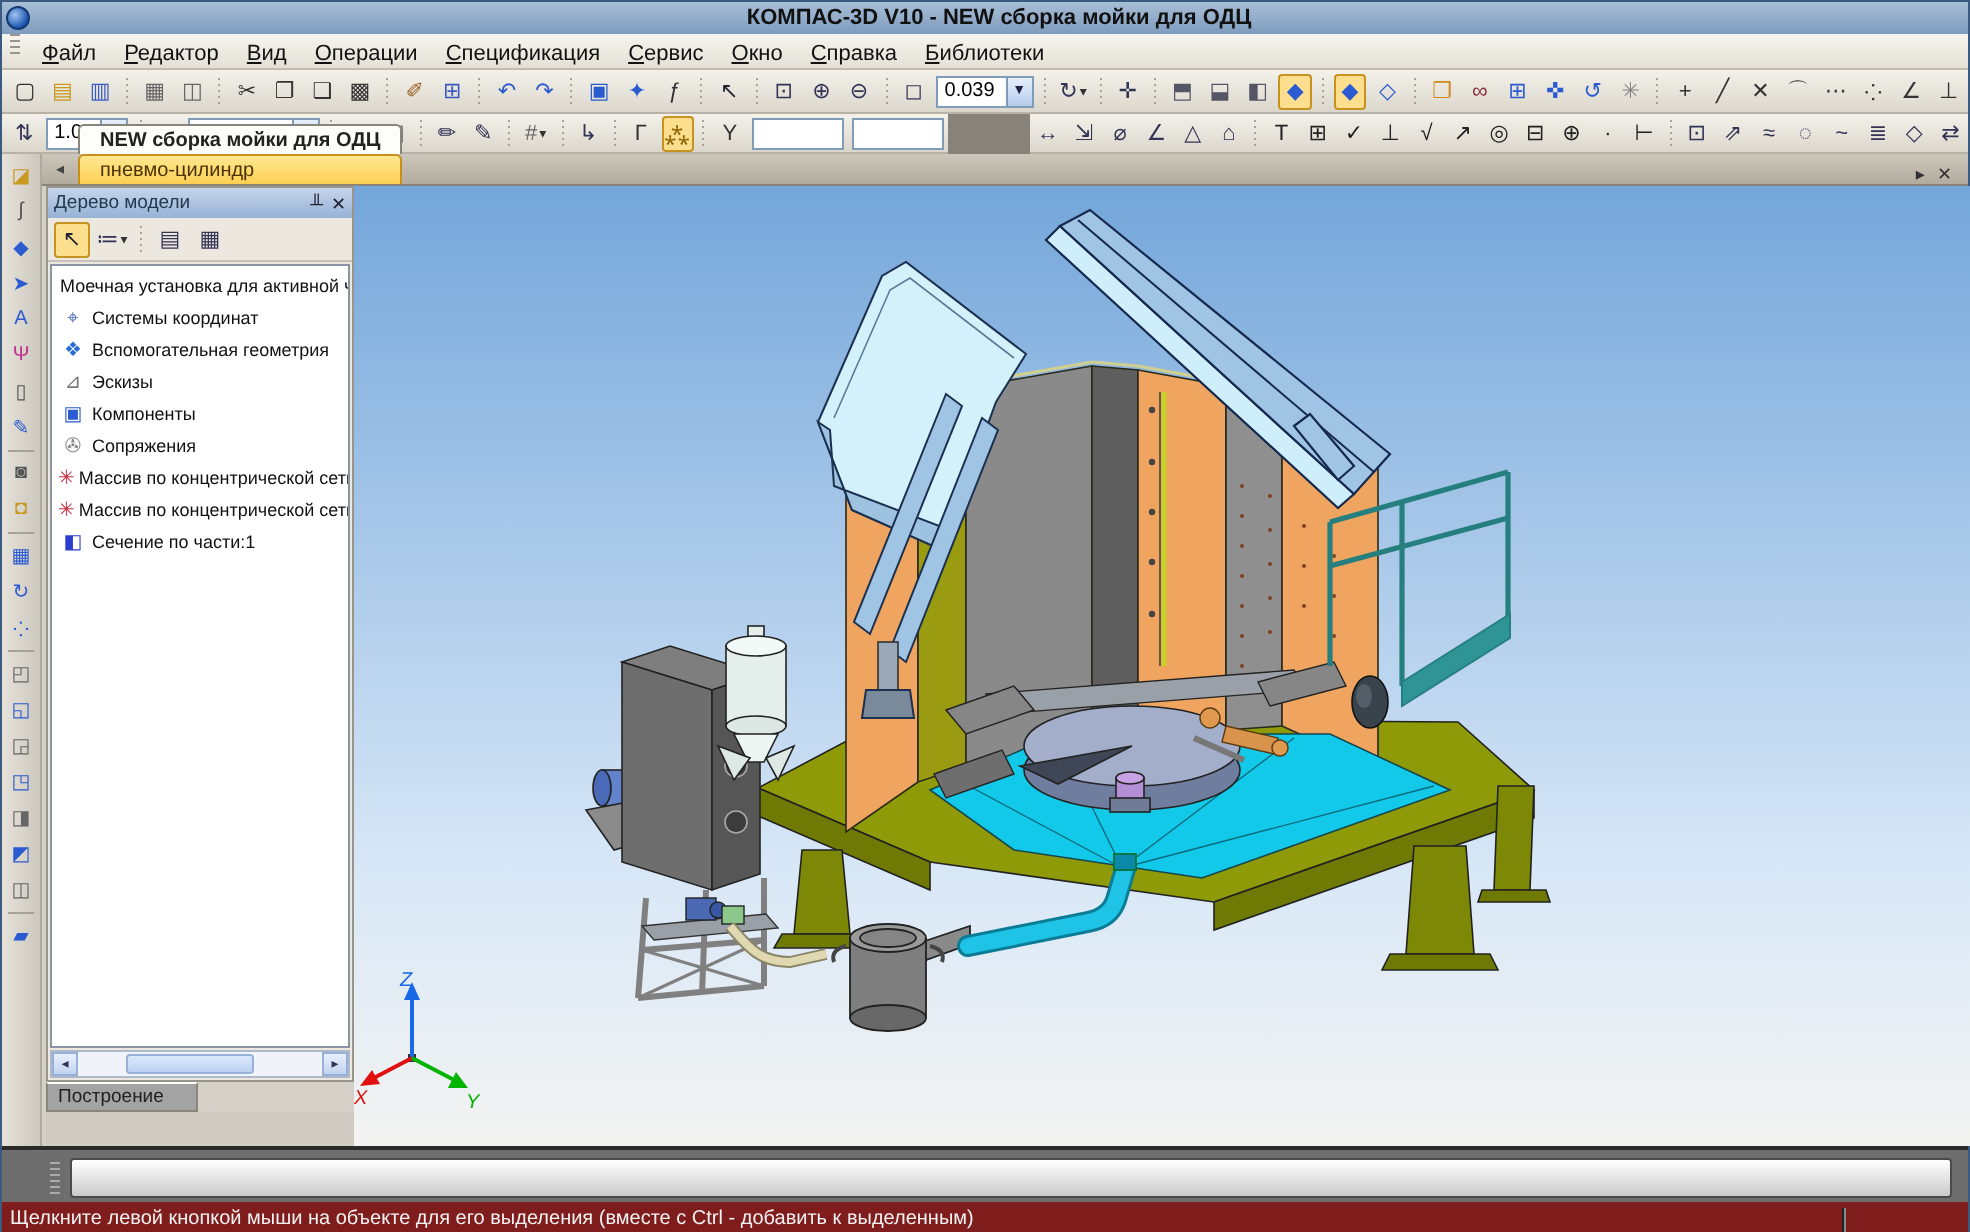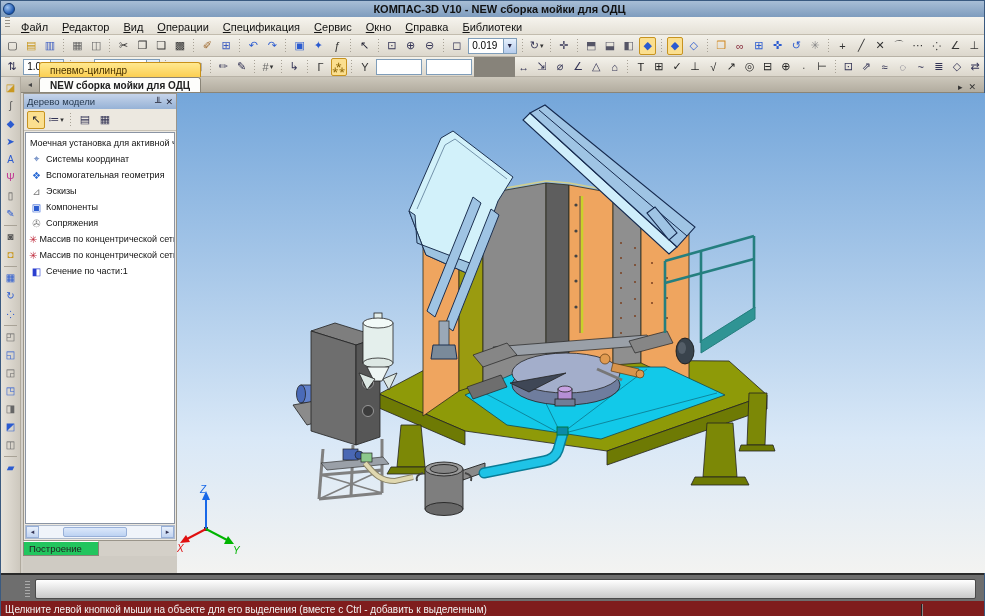--- a/index.html
+++ b/index.html
@@ -82,21 +82,21 @@
   .tree-row .ic { width:15px; text-align:center; font-size:10px; margin-right:2px; }
   .tree-row.root { padding-left:4px; }
   .hscroll { height:14px; margin:0 1px 1px 1px; background:#f0f4fa; border:1px solid #aebacc;
     display:flex; align-items:center; }
   .hs-btn { width:13px; height:12px; background:linear-gradient(#e8f0fc,#c2d4f0);
     border:1px solid #98b0d8; font-size:7px; color:#335; display:flex; align-items:center; justify-content:center; }
   .hs-thumb { width:64px; height:10px; margin-left:24px; background:linear-gradient(#dce8fa,#bcd2f2);
     border:1px solid #98b0d8; border-radius:2px; }
   .hs-track { flex:1; }
   .bottom-tab { position:absolute; left:22px; top:540px; width:76px; height:15px;
-    background:#22c55e; border:1px solid #8a8578; border-top:1px solid #fff;
+    background:#a3a3a3; border:1px solid #8a8578; border-top:1px solid #fff;
     font-size:9.5px; display:flex; align-items:center; padding-left:5px; color:#222; }
   .panel-under { position:absolute; left:22px; top:555px; width:154px; height:17px; background:#cfcbc3; }
 
   
   .viewport { position:absolute; left:176px; top:92px; width:809px; height:480px; }
   .viewport svg { display:block; }
 
   
   .property-bar { position:absolute; left:0; top:572px; width:100%; height:28px;
     background:#6e6e6e; border-top:2px solid #2a2a2a; }
@@ -192,21 +192,21 @@
         <span style="color: rgb(51, 51, 85);">⊕</span>
       </div>
       <div class="tb-btn">
         <span style="color: rgb(51, 51, 85);">⊖</span>
       </div>
       <div class="tb-sep"></div>
       <div class="tb-btn">
         <span style="color: rgb(51, 51, 85);">◻</span>
       </div>
       <span class="tb-combo" style="width: 52px;">
-        <span class="val">0.019</span>
+        <span class="val">0.039</span>
         <span class="drop">▼</span>
       </span>
       <div class="tb-sep"></div>
       <div class="tb-btn">
         <span style="color: rgb(51, 51, 85);">↻</span>
         <span class="tb-caret">▾</span>
       </div>
       <div class="tb-sep"></div>
       <div class="tb-btn">
         <span style="color: rgb(51, 51, 85);">✛</span>
@@ -404,22 +404,22 @@
         <span style="color: rgb(51, 51, 85);">◇</span>
       </div>
       <div class="tb-btn">
         <span style="color: rgb(51, 51, 85);">⇄</span>
       </div>
     </div>
 
   <div class="tabbar">
     <span class="tab-scroll">◂</span>
     <span id="doc-tabs">
+        <span class="doc-tab active">NEW сборка мойки для ОДЦ</span>
         <span class="doc-tab hl">пневмо-цилиндр</span>
-        <span class="doc-tab active">NEW сборка мойки для ОДЦ</span>
       </span>
     <span class="tab-right">
       <span>▸</span>
       <span>✕</span>
     </span>
   </div>
 
   <div class="left-rail" id="left-rail">
       <div class="rail-btn" style="color: rgb(201, 152, 32);">◪</div>
       <div class="rail-btn" style="color: rgb(85, 85, 85);">ʃ</div>

